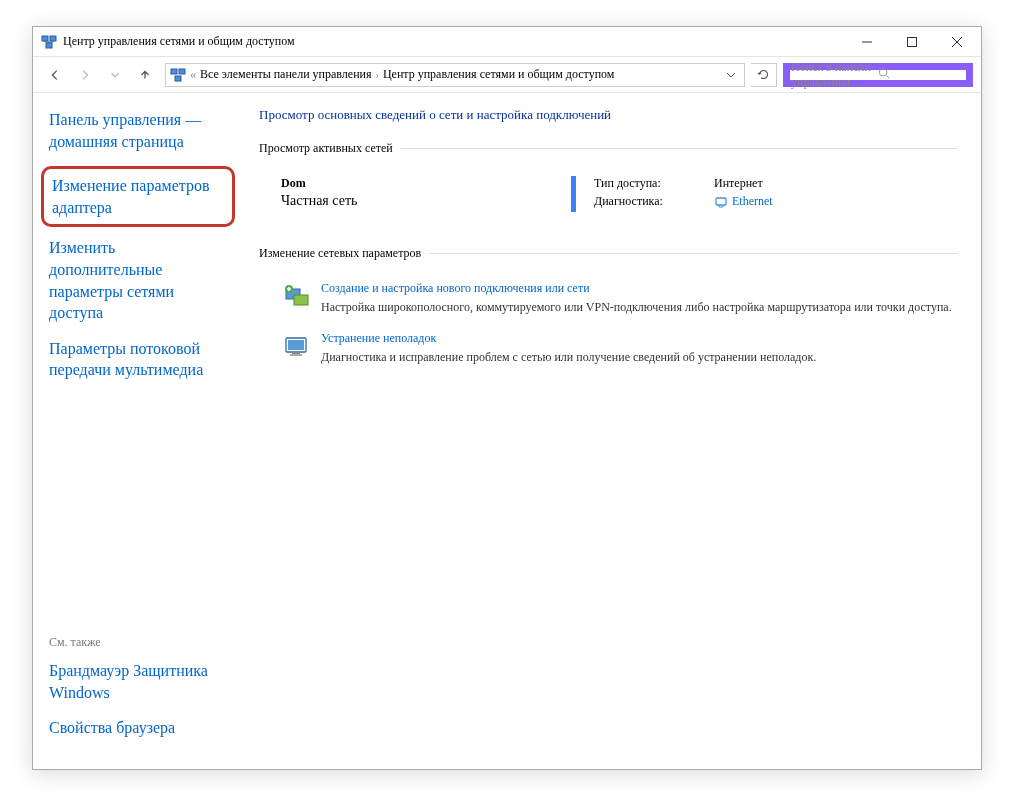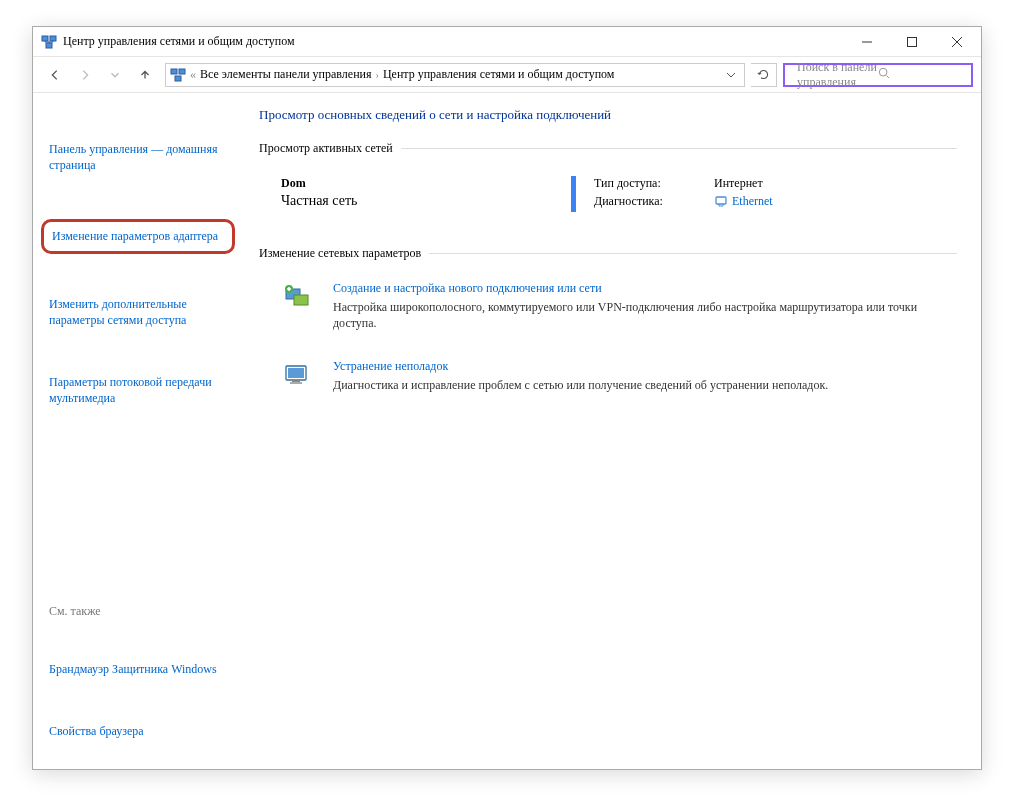--- a/index.html
+++ b/index.html
@@ -79,44 +79,43 @@
   .addr-drop { width: 18px; display:flex; align-items:center; justify-content:center; }
   .refresh-btn {
     width: 26px; height: 24px;
     border: 1px solid #ccc;
     border-left: none;
     display: flex; align-items: center; justify-content: center;
     margin-right: 4px;
   }
   .search-field {
     width: 190px; height: 24px;
-    border: 2px solid #8b5cf6;
+    border: 7px solid #8b5cf6;
     display: flex; align-items: center;
-    padding: 0 12px;
+    padding: 0 1px;
     color: #888;
     font-style: italic;
     font-size: 12px;
   }
   .search-field span { flex: 1; font-style: normal; }
   .search-icon svg { width: 12px; height: 12px; stroke: #888; fill: none; }
 
   .content { flex: 1; display: flex; overflow: hidden; }
   .sidebar {
     width: 208px;
     padding: 16px 10px 16px 16px;
     display: flex;
     flex-direction: column;
   }
   .sidebar-link {
     color: #0066cc;
-    font-size: 12px;
+    font-size: 16px;
     line-height: 1.35;
     margin-bottom: 14px;
     cursor: pointer;
-    margin-top: 32px;
   }
   .sidebar-link.highlighted {
     border: 3px solid #c0392b;
     border-radius: 10px;
     padding: 6px 8px;
     margin-left: -8px;
     margin-right: -4px;
     margin-bottom: 10px;
   }
   .sidebar-spacer { flex: 1; }
@@ -139,30 +138,29 @@
     display: flex;
     padding: 8px 8px 14px 22px;
   }
   .net-left { width: 290px; }
   .net-name { font-weight: bold; font-size: 12px; margin-bottom: 2px;}
   .net-type { font-size: 14px; color: #000000; }
   .net-right { border-left: 5px solid #3b82f6; padding-left: 18px; flex:1; }
   .net-row { display: flex; font-size: 12px; margin-bottom: 3px; }
   .net-label { width: 120px; color: #000; }
   .net-value { color: #000; }
-  .net-link { color: #0066cc; display: flex; align-items: flex-start; gap: 4px; cursor:pointer;}
+  .net-link { color: #0066cc; display: flex; align-items: flex-end; gap: 4px; cursor:pointer;}
   .net-link-icon { width: 14px; height: 14px; }
 
   .params-section { margin-top: 20px; }
   .task {
     display: flex;
     align-items: flex-start;
-    gap: 22px;
+    gap: 10px;
     padding: 8px 0 8px 24px;
-    margin-top: 12px;
   }
   .task-icon {
     width: 28px; height: 28px;
     flex-shrink: 0;
     margin-top: 2px;
   }
   .task-body { flex: 1; }
   .task-title { color: #0066cc; font-size: 12px; margin-bottom: 3px; cursor:pointer;}
   .task-desc { color: #333; font-size: 12px; line-height: 1.35; }
 

